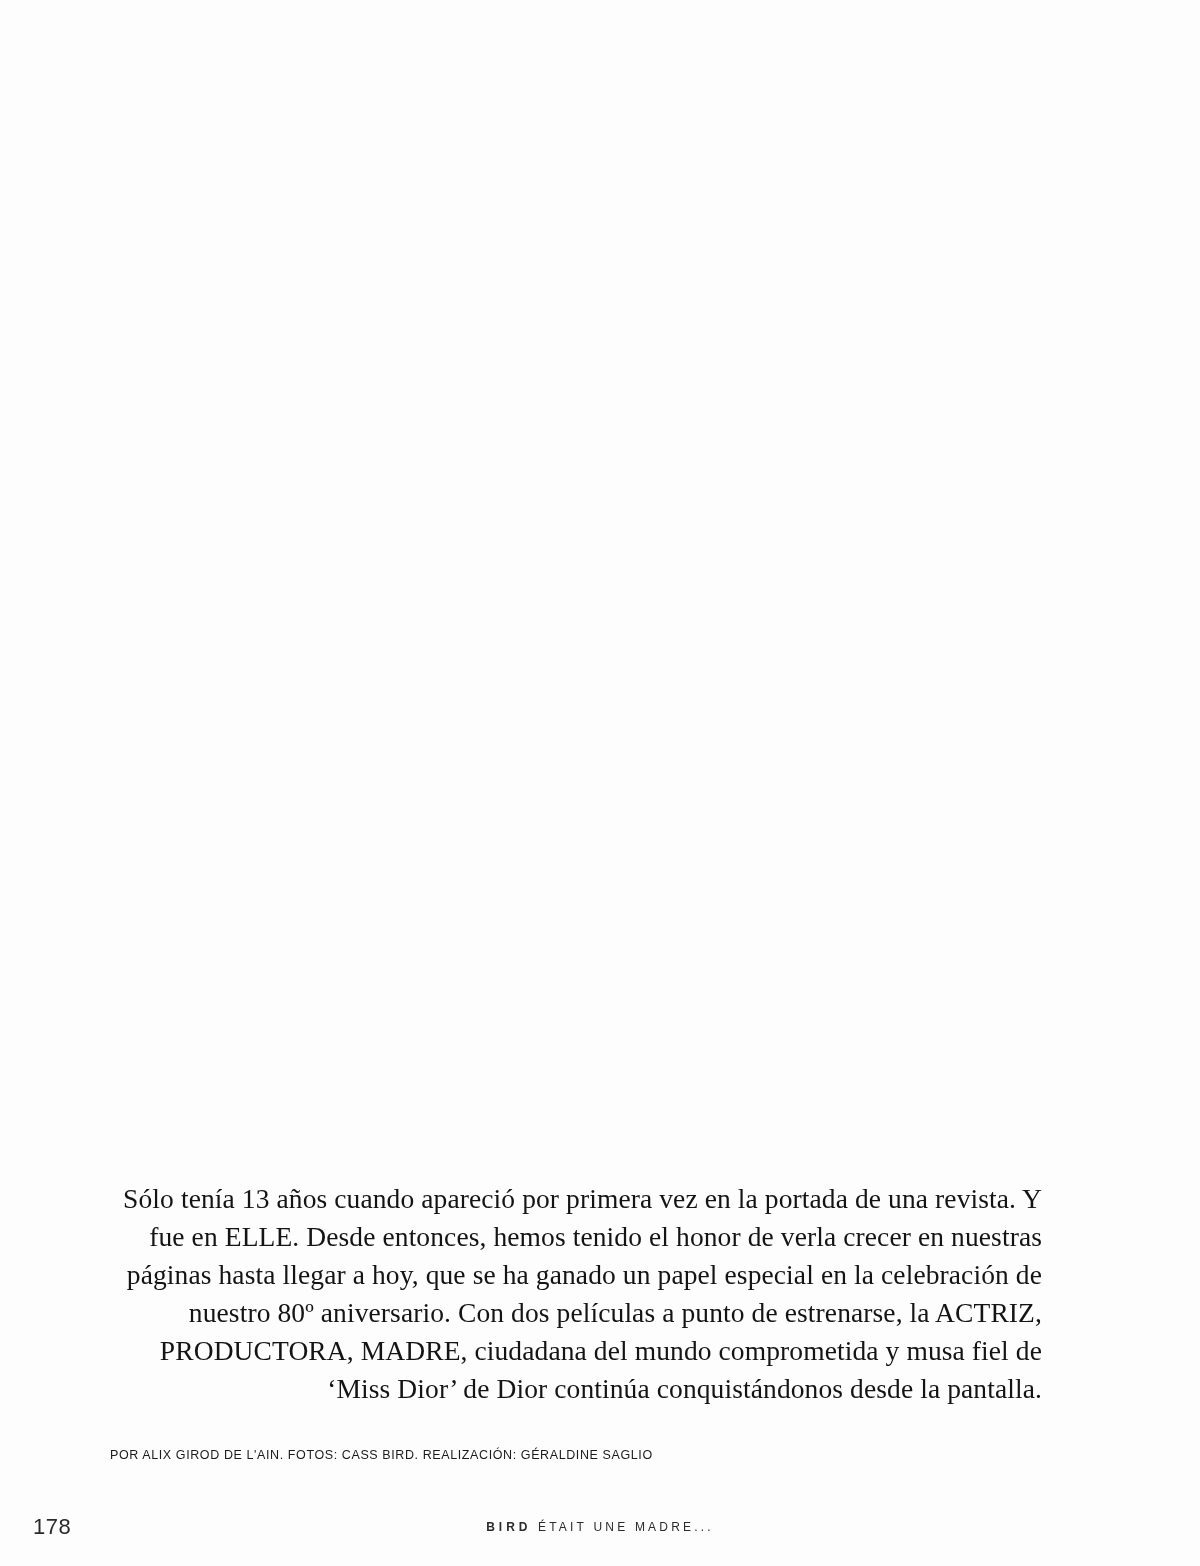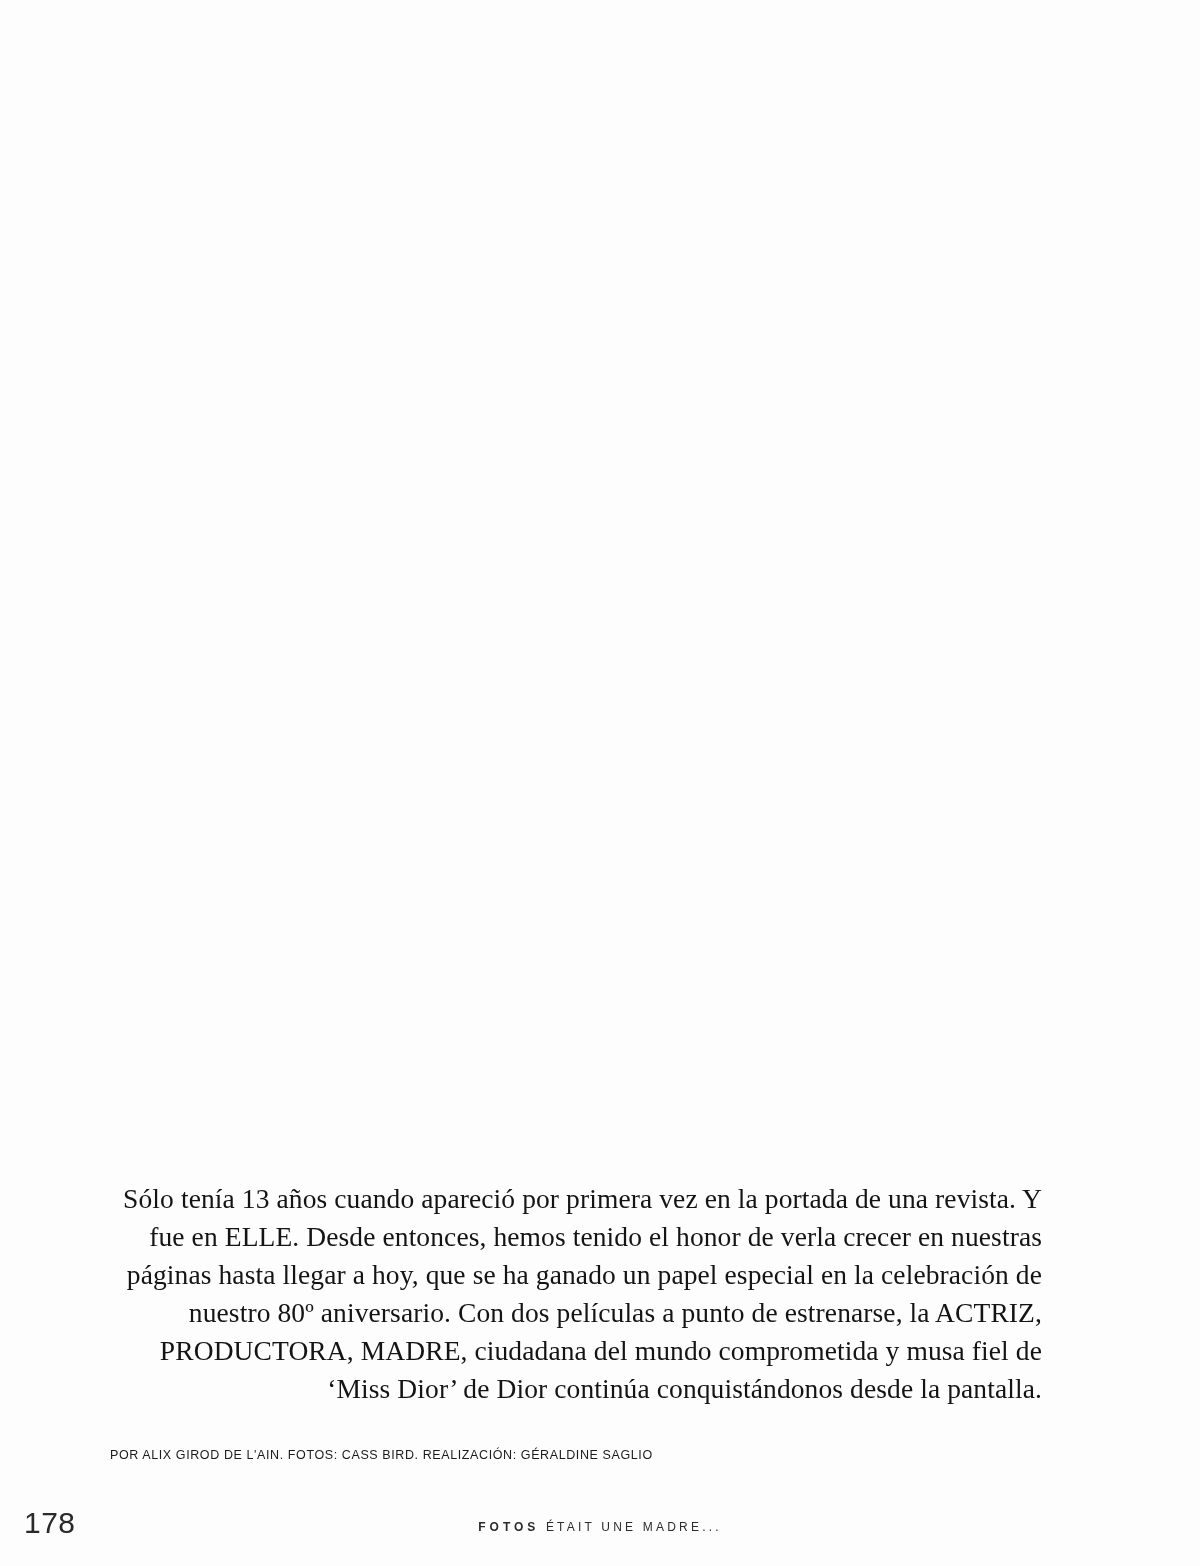--- a/index.html
+++ b/index.html
@@ -87,24 +87,24 @@
     font-size: 12.5px;
     letter-spacing: 0.6px;
     color: #1b1b1b;
     text-transform: uppercase;
     margin-left: 18px;
   }
 
   
   .folio {
     position: absolute;
-    left: 24px;
+    left: 33px;
     bottom: 26px;
     font-family: "Liberation Sans", sans-serif;
-    font-size: 30px;
+    font-size: 22px;
     letter-spacing: 0.5px;
     color: #2a2a2a;
   }
   .footer-center {
     position: absolute;
     left: 0;
     right: 0;
     bottom: 32px;
     text-align: center;
     font-family: "Liberation Sans", sans-serif;
@@ -126,17 +126,17 @@
 
   <div class="deck">
     <p>Sólo tenía 13 años cuando apareció por primera vez en la portada de una revista. Y fue en ELLE. Desde entonces, hemos tenido el honor de verla crecer en nuestras páginas hasta llegar a hoy, que se ha ganado un papel especial en la celebración de nuestro 80º aniversario. Con dos películas a punto de estrenarse, la ACTRIZ, PRODUCTORA, MADRE, ciudadana del mundo comprometida y musa fiel de ‘Miss Dior’ de Dior continúa conquistándonos desde la pantalla.</p>
   </div>
 
   <div class="credits">POR ALIX GIROD DE L'AIN. FOTOS: CASS BIRD. REALIZACIÓN: GÉRALDINE SAGLIO</div>
 
   <div class="folio">178</div>
 
   <div class="footer-center">
-    <span class="elle">FOTOS</span>
+    <span class="elle">BIRD</span>
     <span>ÉTAIT UNE MADRE...</span>
   </div>
 
 </div>
 
 </body></html>

